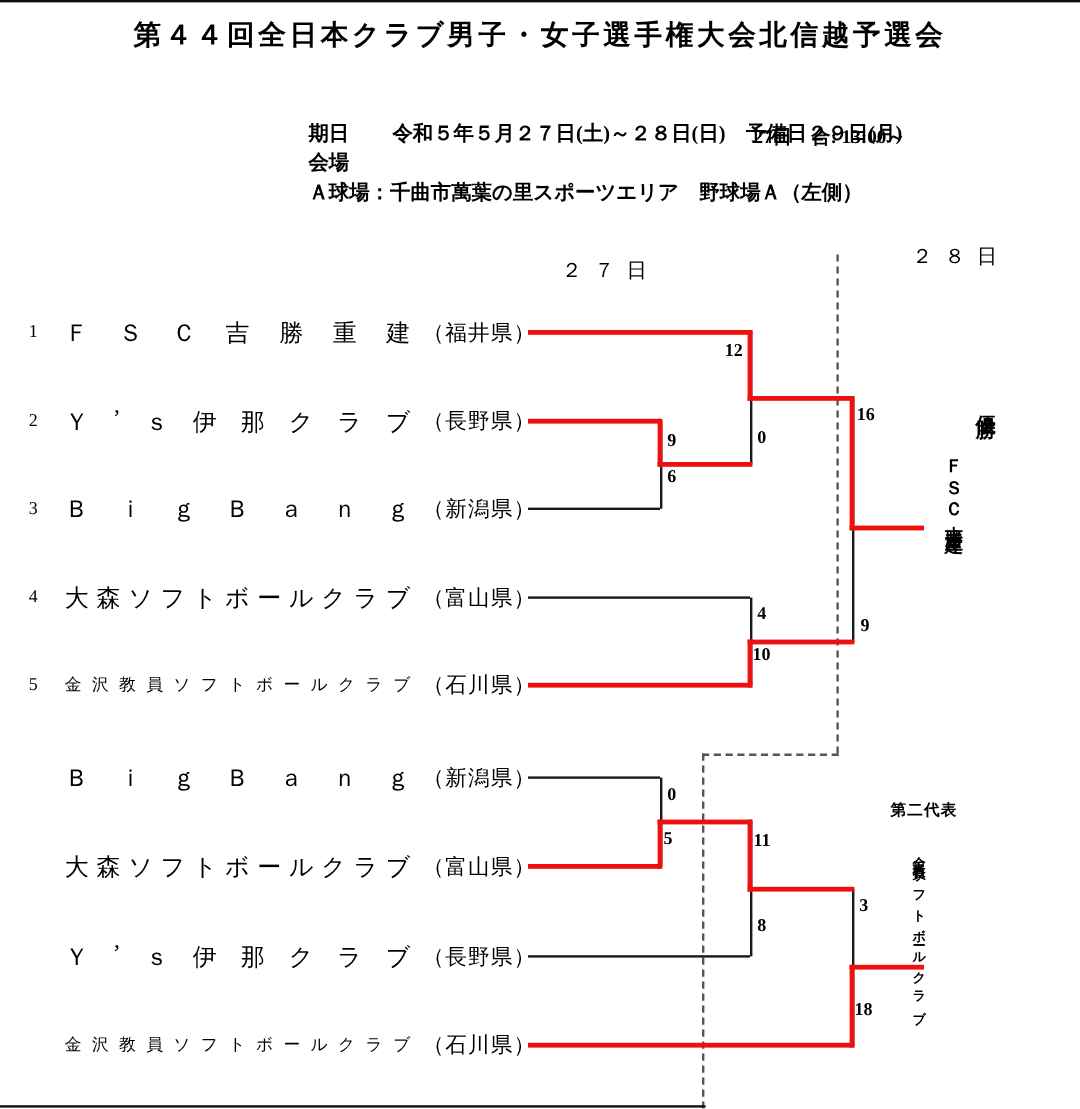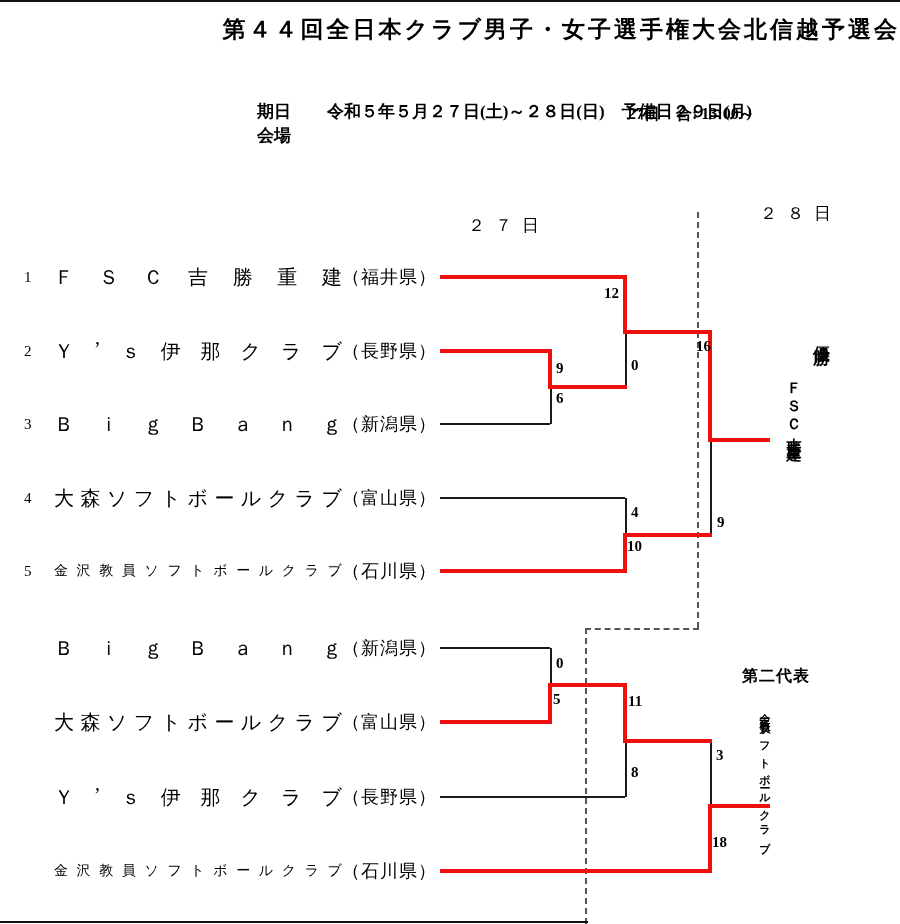--- a/index.html
+++ b/index.html
@@ -2,67 +2,70 @@
 <html><head>
 <meta charset="utf-8">
 <style>
   html,body { margin:0; padding:0; background:#fff; }
   #canvas {
     position:relative; width:900px; height:924px; background:#fff;
     font-family:"Liberation Serif","DejaVu Serif",serif; color:#000; overflow:hidden;
   }
   .edge { position:absolute; background:#111; z-index:1; }
 
-  .title { position:absolute; left:0; right:0; top:14px; text-align:right;
+  .title { position:absolute; left:0; right:0; top:14px; text-align:center;
            font-size:23px; font-weight:600; letter-spacing:3px; }
 
   .hdr-line { position:absolute; left:240px; font-size:17px; white-space:pre;font-weight:bold; }
   .hdr-label { display:inline-block; width:70px; }
   .time-note { position:absolute; left:628px; top:104px; font-size:16px; font-weight:bold; }
 
   .day { position:absolute; font-size:17px; letter-spacing:10px; }
 
   .team-row { position:absolute; left:24px; height:30px; display:flex; align-items:center; z-index:4; }
   .seed { width:30px; font-size:15px; }
   .team-name { width:288px; display:flex; justify-content:space-between; font-size:20px; }
   .team-name.small { font-size:14px; }
-  .pref { font-size:18px; letter-spacing:1px; white-space:nowrap; }
+  .pref { margin-left:10px; font-size:18px; letter-spacing:1px; white-space:nowrap; }
 
   .hl { position:absolute; height:2px; background:#1a1a1a; z-index:2; }
   .vl { position:absolute; width:2px;  background:#1a1a1a; z-index:2; }
   .rh { position:absolute; height:4px; background:#ee0f0f; z-index:3; }
   .rv { position:absolute; width:4px;  background:#ee0f0f; z-index:3; }
   .dash-v { position:absolute; width:0; border-left:2px dashed #555; z-index:0; }
   .dash-h { position:absolute; height:0; border-top:2px dashed #555; z-index:0; }
 
   .score { position:absolute; font-size:15px; font-weight:bold; z-index:5; }
 
   .v-label, .v-text { position:absolute; writing-mode:vertical-rl; text-orientation:upright; z-index:5; }
   .champ-label { left:810px; top:333px; font-size:17px; font-weight:bold; letter-spacing:2px; }
   .champ-name  { left:784px; top:372px; font-size:15px; font-weight:600; letter-spacing:3px; }
-  .rep-label   { position:absolute; left:742px; top:666px; font-size:16px; font-weight:bold; letter-spacing:1px; z-index:5; }
+  .rep-label   { position:absolute; left:742px; top:666px; font-size:13px; font-weight:bold; letter-spacing:1px; z-index:5; }
   .rep-name    { left:757px; top:704px; font-size:11px; font-weight:600; letter-spacing:3.5px; }
 </style>
 </head>
 <body>
 
 <div id="canvas">
 
   <div class="edge" style="left:0;top:0;width:900px;height:2px;"></div>
   <div class="edge" style="left:0;top:921px;width:588px;height:2px;"></div>
 
   <div class="title">第４４回全日本クラブ男子・女子選手権大会北信越予選会</div>
 
   <div class="hdr-line" style="top:80px">
     <span class="hdr-label">期日</span><span>令和５年５月２７日(土)～２８日(日)　予備日２９日(月)</span>
   </div>
   <div class="hdr-line" style="top:104px">
     <span class="hdr-label">会場</span>
   </div>
   <div class="time-note">27日　合: 13:00～</div>
+  <div class="hdr-line" style="top:129px">
+    <span>Ａ球場：千曲市萬葉の里スポーツエリア　野球場Ａ（左側）</span>
+  </div>
 
   <div class="day" style="left:468px;top:214px">２７日</div>
   <div class="day" style="left:760px;top:202px">２８日</div>
 
   <div class="dash-v" style="left:697px;top:212px;height:416px;"></div>
   <div class="dash-h" style="left:585px;top:628px;width:114px;"></div>
   <div class="dash-v" style="left:585px;top:628px;height:296px;"></div>
 
   <div class="hl" style="left:440px;top:423px;width:110px;"></div>
   <div class="hl" style="left:440px;top:497px;width:185px;"></div>
@@ -95,21 +98,21 @@
   <div class="rh" style="left:440px;top:869px;width:272px;"></div>
   <div class="rv" style="left:708px;top:804px;height:69px;"></div>
   <div class="rh" style="left:708px;top:804px;width:62px;"></div>
 
   <div class="score" style="left:604px;top:285px">12</div>
   <div class="score" style="left:631px;top:357px">0</div>
   <div class="score" style="left:556px;top:360px">9</div>
   <div class="score" style="left:556px;top:390px">6</div>
   <div class="score" style="left:631px;top:504px">4</div>
   <div class="score" style="left:627px;top:538px">10</div>
-  <div class="score" style="left:696px;top:338px">16</div>
+  <div class="score" style="left:714px;top:338px">16</div>
   <div class="score" style="left:717px;top:514px">9</div>
 
   <div class="score" style="left:556px;top:655px">0</div>
   <div class="score" style="left:553px;top:691px">5</div>
   <div class="score" style="left:628px;top:693px">11</div>
   <div class="score" style="left:631px;top:764px">8</div>
   <div class="score" style="left:716px;top:747px">3</div>
   <div class="score" style="left:712px;top:834px">18</div>
 
   <div class="team-row" style="top:262px">

